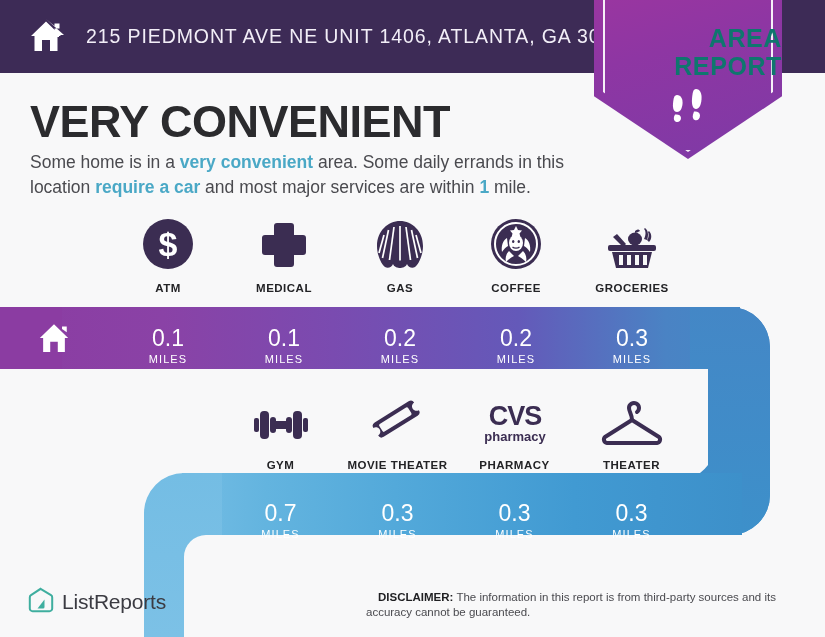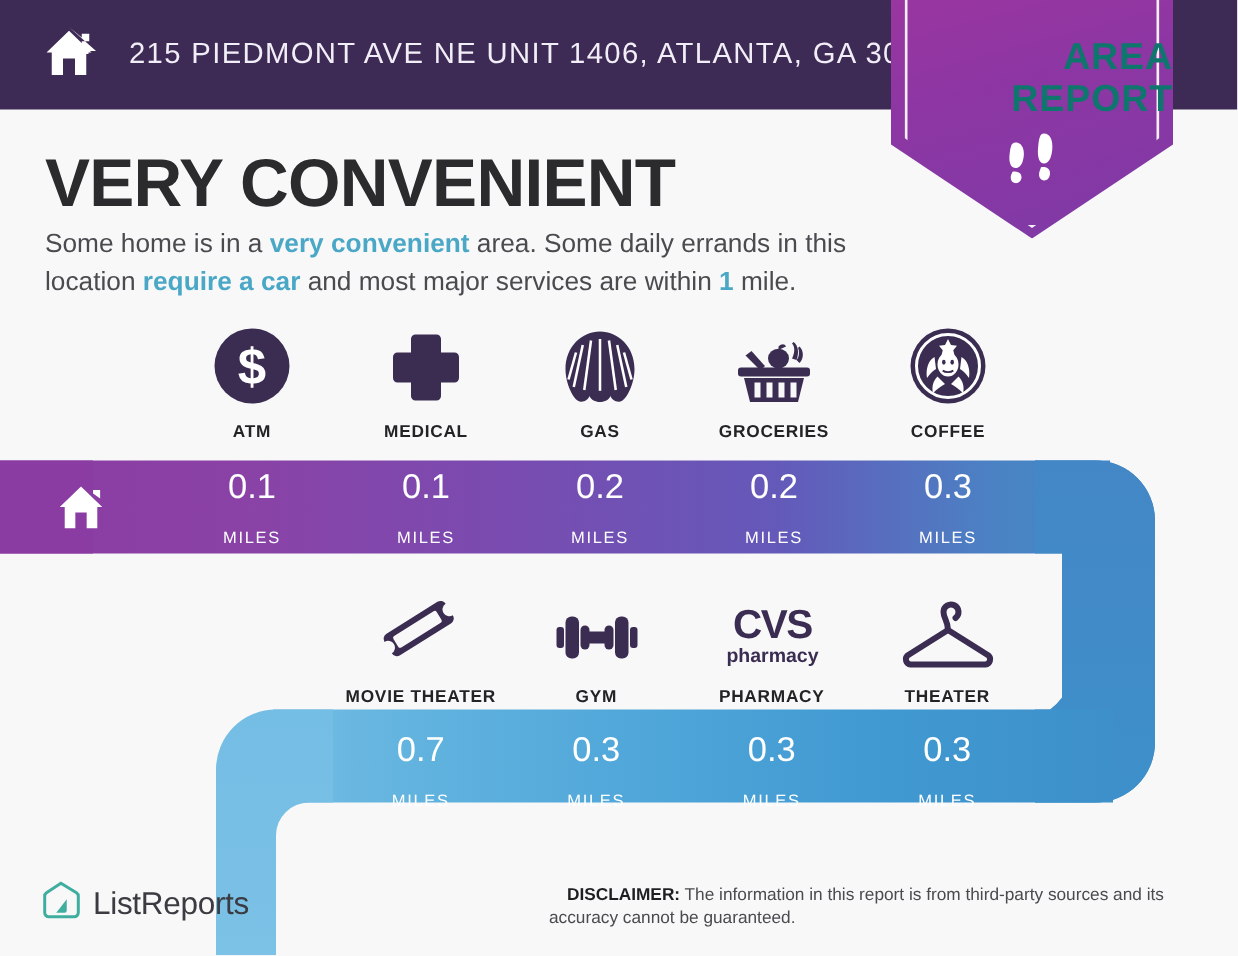--- a/index.html
+++ b/index.html
@@ -67,21 +67,21 @@
   .cell{flex:1;display:flex;flex-direction:column;align-items:center;}
   .cell .glyph{height:52px;display:flex;align-items:flex-end;justify-content:center;}
   .cell .lbl{
     margin-top:12px;font-size:11.5px;font-weight:700;color:#232326;letter-spacing:.5px;
   }
 
   
   .distrow{position:absolute;display:flex;z-index:5;}
   .distrow.d1{left:110px;top:313px;width:580px;height:52px;}
   .distrow.d2{left:222px;top:488px;width:468px;height:52px;}
-  .dcell{flex:1;display:flex;flex-direction:column;align-items:center;justify-content:space-between;color:#fff;}
+  .dcell{flex:1;display:flex;flex-direction:column;align-items:center;justify-content:flex-end;color:#fff;}
   .dval{font-size:23px;line-height:23px;font-weight:400;}
   .dunit{font-size:11px;letter-spacing:1.1px;margin-top:3px;}
 
   
   .lr-logo{
     position:absolute;left:28px;top:587px;display:flex;align-items:center;z-index:7;
   }
   .lr-name{font-size:21px;color:#3b3b42;margin-left:8px;letter-spacing:-.2px;}
   .disclaimer{
     position:absolute;left:366px;top:590px;width:425px;
@@ -206,58 +206,58 @@
             <path d="M10 15 L5 33"></path>
             <path d="M42 15 L47 33"></path>
           </g>
           <path d="M19 42 C22 40 30 40 33 42 C31 46 21 46 19 42 Z" fill="#3b2d52"></path>
         </svg>
       </div>
       <div class="lbl">GAS</div>
     </div>
     <div class="cell">
       <div class="glyph">
-        <svg width="56" height="52" viewBox="0 0 56 52">
-          <g fill="#3b2d52">
-            <path d="M13 16 L22 26 L19 29 L9 19 Z"></path>
-            <ellipse cx="31" cy="21" rx="7" ry="6.5"></ellipse>
-            <path d="M31 13 C33 11 35 11 36 13 C34 14 32 15 31 15 Z"></path>
-            <path d="M41 10 C44 12 45 17 43 22 L40 21 C42 17 42 13 40 11 Z"></path>
-            <path d="M45 13 C48 16 48 21 45 24 L43 22 C45 20 45 16 44 14 Z"></path>
-            <rect x="4" y="27" width="48" height="6" rx="2"></rect>
-            <path d="M8 34 H48 L44 50 H12 Z"></path>
-          </g>
-          <g fill="#f8f8f9">
-            <rect x="15" y="37" width="4" height="10"></rect>
-            <rect x="23" y="37" width="4" height="10"></rect>
-            <rect x="31" y="37" width="4" height="10"></rect>
-            <rect x="39" y="37" width="4" height="10"></rect>
-          </g>
-        </svg>
-      </div>
-      <div class="lbl">GROCERIES</div>
-    </div>
-    <div class="cell">
-      <div class="glyph">
         <svg width="52" height="52" viewBox="0 0 52 52">
           <circle cx="26" cy="26" r="25" fill="#3b2d52"></circle>
           <circle cx="26" cy="26" r="21" fill="none" stroke="#ffffff" stroke-width="2"></circle>
           <path d="M26 8 L28 12 L32 12.5 L29.5 15.5 L30.5 19.5 L26 17.5 L21.5 19.5 L22.5 15.5 L20 12.5 L24 12 Z" fill="#ffffff"></path>
           <ellipse cx="26" cy="25" rx="7" ry="8" fill="#ffffff"></ellipse>
           <ellipse cx="23.2" cy="23.5" rx="1.2" ry="1.6" fill="#3b2d52"></ellipse>
           <ellipse cx="28.8" cy="23.5" rx="1.2" ry="1.6" fill="#3b2d52"></ellipse>
           <path d="M22.5 29 C24 30.5 28 30.5 29.5 29" stroke="#3b2d52" stroke-width="1.2" fill="none"></path>
           <path d="M17 20 C13 22 11 28 12 34 C14 31 16 29 18 28" fill="#ffffff"></path>
           <path d="M35 20 C39 22 41 28 40 34 C38 31 36 29 34 28" fill="#ffffff"></path>
           <path d="M19 33 C16 36 15 40 16 44 C19 41 22 39 24 38" fill="#ffffff"></path>
           <path d="M33 33 C36 36 37 40 36 44 C33 41 30 39 28 38" fill="#ffffff"></path>
         </svg>
       </div>
       <div class="lbl">COFFEE</div>
     </div>
+    <div class="cell">
+      <div class="glyph">
+        <svg width="56" height="52" viewBox="0 0 56 52">
+          <g fill="#3b2d52">
+            <path d="M13 16 L22 26 L19 29 L9 19 Z"></path>
+            <ellipse cx="31" cy="21" rx="7" ry="6.5"></ellipse>
+            <path d="M31 13 C33 11 35 11 36 13 C34 14 32 15 31 15 Z"></path>
+            <path d="M41 10 C44 12 45 17 43 22 L40 21 C42 17 42 13 40 11 Z"></path>
+            <path d="M45 13 C48 16 48 21 45 24 L43 22 C45 20 45 16 44 14 Z"></path>
+            <rect x="4" y="27" width="48" height="6" rx="2"></rect>
+            <path d="M8 34 H48 L44 50 H12 Z"></path>
+          </g>
+          <g fill="#f8f8f9">
+            <rect x="15" y="37" width="4" height="10"></rect>
+            <rect x="23" y="37" width="4" height="10"></rect>
+            <rect x="31" y="37" width="4" height="10"></rect>
+            <rect x="39" y="37" width="4" height="10"></rect>
+          </g>
+        </svg>
+      </div>
+      <div class="lbl">GROCERIES</div>
+    </div>
   </div>
 
   <div class="distrow d1">
     <div class="dcell">
       <div class="dval">0.1</div>
       <div class="dunit">MILES</div>
     </div>
     <div class="dcell">
       <div class="dval">0.1</div>
       <div class="dunit">MILES</div>
@@ -270,49 +270,49 @@
       <div class="dval">0.2</div>
       <div class="dunit">MILES</div>
     </div>
     <div class="dcell">
       <div class="dval">0.3</div>
       <div class="dunit">MILES</div>
     </div>
   </div>
 
   <div class="iconrow row2">
-    <div class="cell">
-      <div class="glyph">
-        <svg width="52" height="50" viewBox="0 0 52 50">
-          <g transform="rotate(-32 26 25)">
-            <path d="M6 13 H46 A4 4 0 0 1 50 17 A4.5 4.5 0 0 0 50 26 A4 4 0 0 1 46 30 H6 A4 4 0 0 1 2 26 A4.5 4.5 0 0 0 2 17 A4 4 0 0 1 6 13 Z" fill="#3b2d52"></path>
-            <rect x="8" y="17" width="34" height="9" rx="1.5" fill="#f8f8f9"></rect>
-          </g>
-        </svg>
-      </div>
-      <div class="lbl">MOVIE THEATER</div>
-    </div>
     <div class="cell">
       <div class="glyph">
         <svg width="56" height="44" viewBox="0 0 56 44">
           <g fill="#3b2d52">
             <rect x="1" y="15" width="5" height="14" rx="2"></rect>
             <rect x="7" y="8" width="9" height="28" rx="4"></rect>
             <rect x="17" y="14" width="6" height="16" rx="3"></rect>
             <rect x="22" y="18" width="12" height="8"></rect>
             <rect x="33" y="14" width="6" height="16" rx="3"></rect>
             <rect x="40" y="8" width="9" height="28" rx="4"></rect>
             <rect x="50" y="15" width="5" height="14" rx="2"></rect>
           </g>
         </svg>
       </div>
       <div class="lbl">GYM</div>
     </div>
     <div class="cell">
       <div class="glyph">
+        <svg width="52" height="50" viewBox="0 0 52 50">
+          <g transform="rotate(-32 26 25)">
+            <path d="M6 13 H46 A4 4 0 0 1 50 17 A4.5 4.5 0 0 0 50 26 A4 4 0 0 1 46 30 H6 A4 4 0 0 1 2 26 A4.5 4.5 0 0 0 2 17 A4 4 0 0 1 6 13 Z" fill="#3b2d52"></path>
+            <rect x="8" y="17" width="34" height="9" rx="1.5" fill="#f8f8f9"></rect>
+          </g>
+        </svg>
+      </div>
+      <div class="lbl">MOVIE THEATER</div>
+    </div>
+    <div class="cell">
+      <div class="glyph">
         <svg width="74" height="48" viewBox="0 0 74 48">
           <text x="37" y="26" text-anchor="middle" font-family="'Liberation Sans',sans-serif" font-size="27" font-weight="700" fill="#3b2d52" letter-spacing="-1">CVS</text>
           <text x="37" y="42" text-anchor="middle" font-family="'Liberation Sans',sans-serif" font-size="13" font-weight="700" fill="#3b2d52">pharmacy</text>
         </svg>
       </div>
       <div class="lbl">PHARMACY</div>
     </div>
     <div class="cell">
       <div class="glyph">
         <svg width="66" height="48" viewBox="0 0 66 48">

